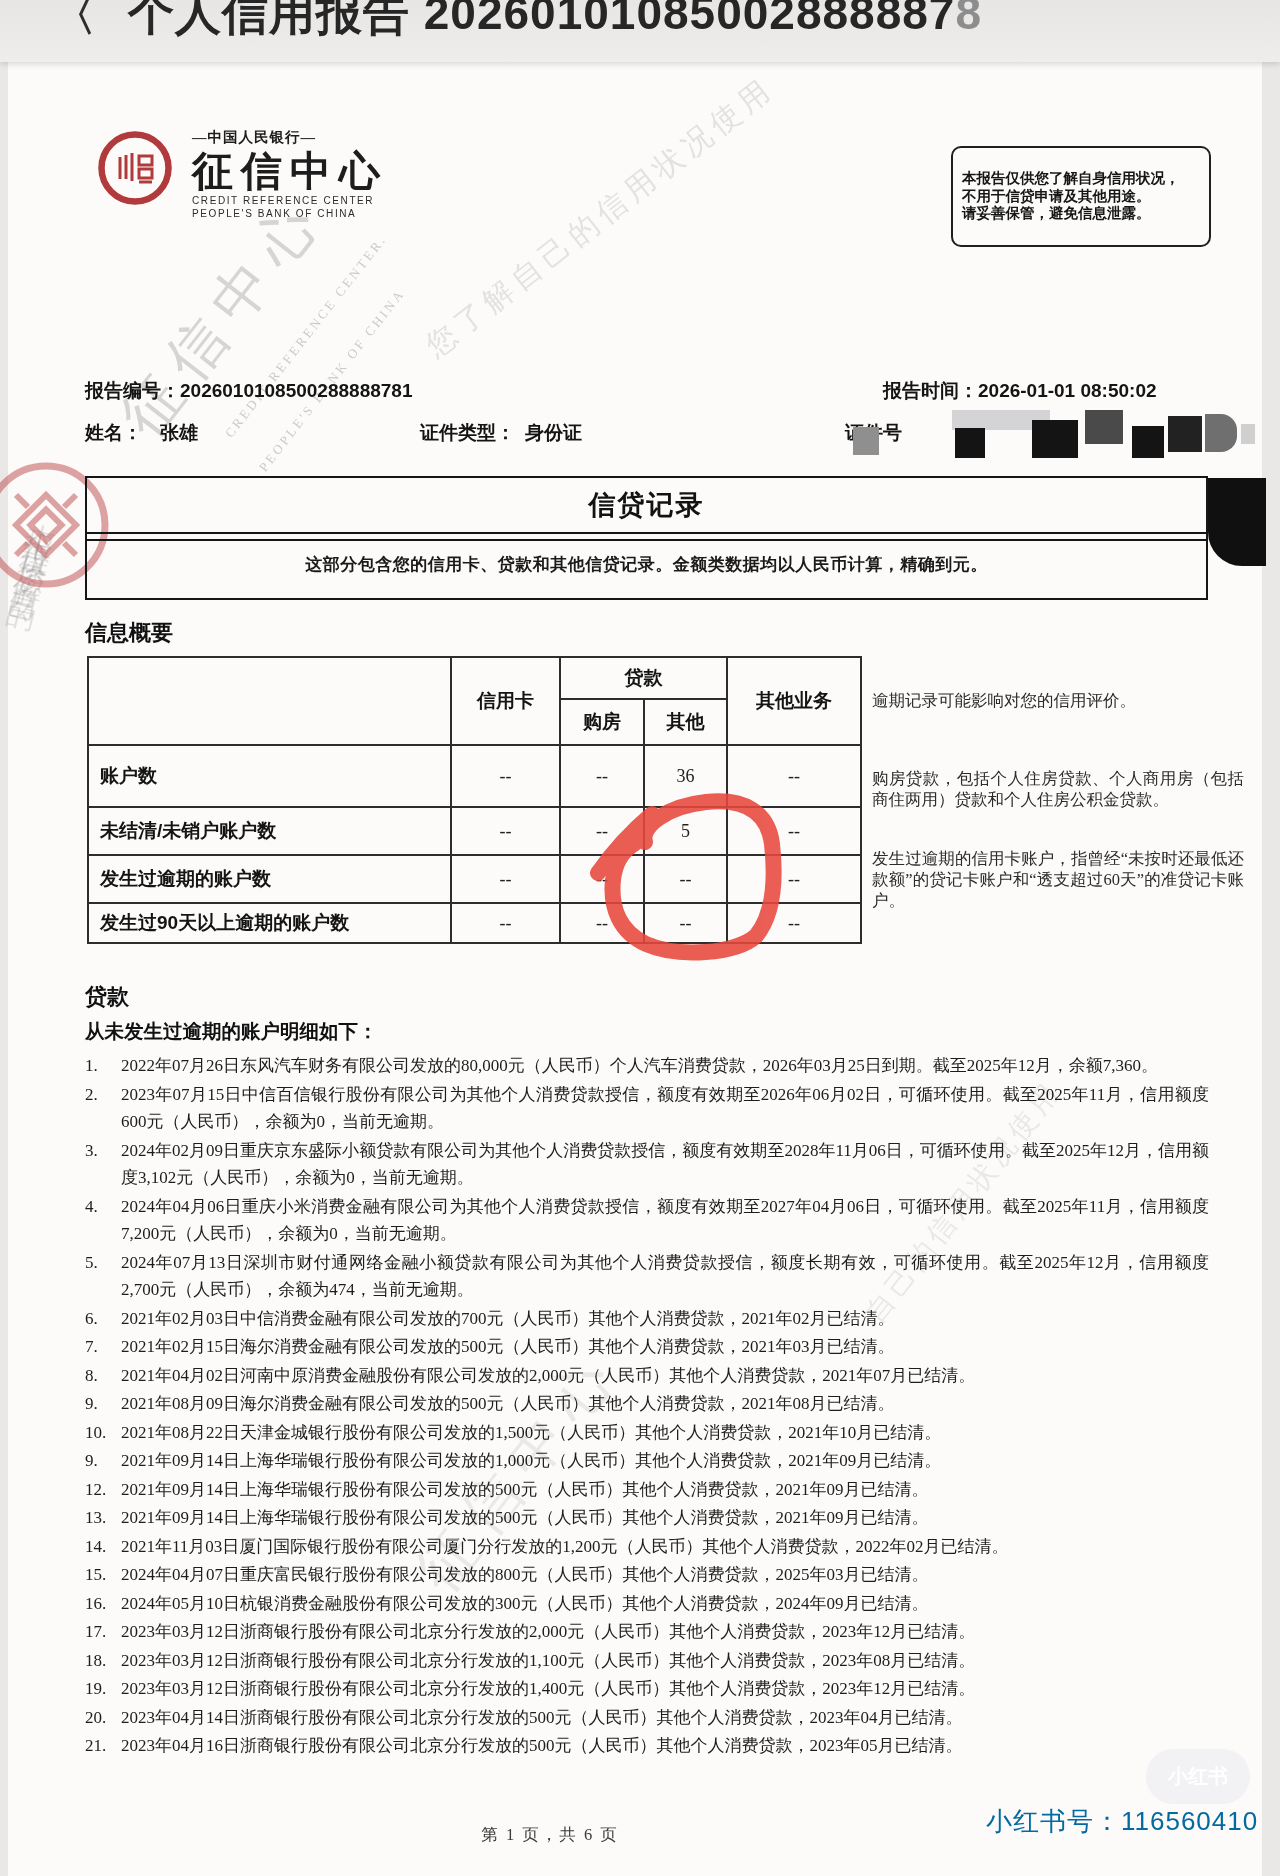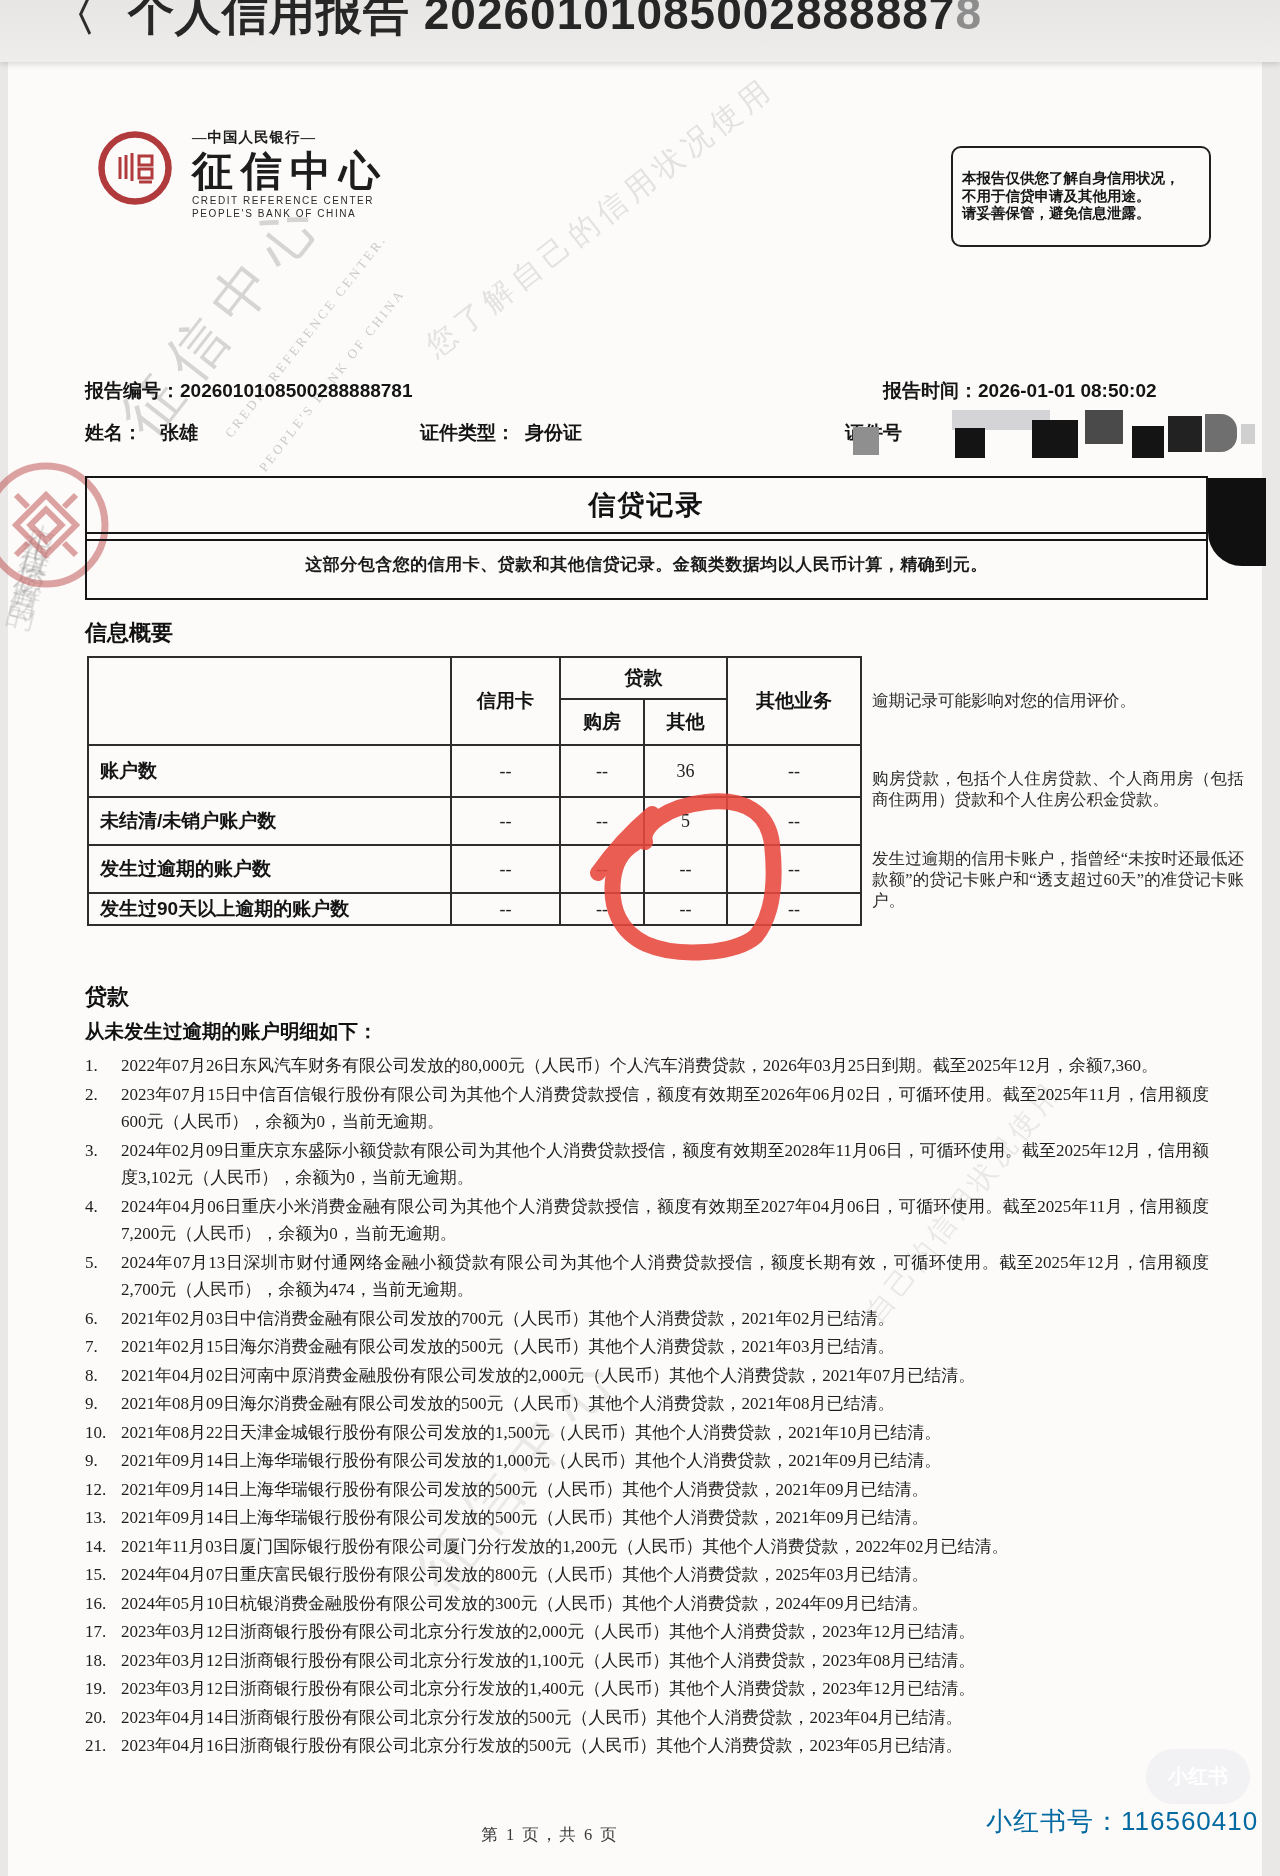--- a/index.html
+++ b/index.html
@@ -166,42 +166,42 @@
         <tr style="height:42px;">
       <th rowspan="2"></th>
       <th rowspan="2">信用卡</th>
       <th colspan="2">贷款</th>
       <th rowspan="2">其他业务</th>
     </tr>
     <tr style="height:46px;">
       <th>购房</th>
       <th>其他</th>
     </tr>
-    <tr style="height:52px;border-radius:9px;">
+    <tr style="height:62px;border-radius:9px;">
       <td class="lbl">账户数</td>
       <td>--</td>
       <td>--</td>
       <td>36</td>
       <td>--</td>
     </tr>
     <tr style="height:48px;">
       <td class="lbl">未结清/未销户账户数</td>
       <td>--</td>
       <td>--</td>
       <td>5</td>
       <td>--</td>
     </tr>
     <tr style="height:48px;">
       <td class="lbl">发生过逾期的账户数</td>
       <td>--</td>
       <td>--</td>
       <td>--</td>
       <td>--</td>
     </tr>
-    <tr style="height:32px;">
+    <tr style="height:40px;">
       <td class="lbl">发生过90天以上逾期的账户数</td>
       <td>--</td>
       <td>--</td>
       <td>--</td>
       <td>--</td>
     </tr>
   </tbody>
     </table>
 
   <div class="note" style="top:690px;">逾期记录可能影响对您的信用评价。</div>

